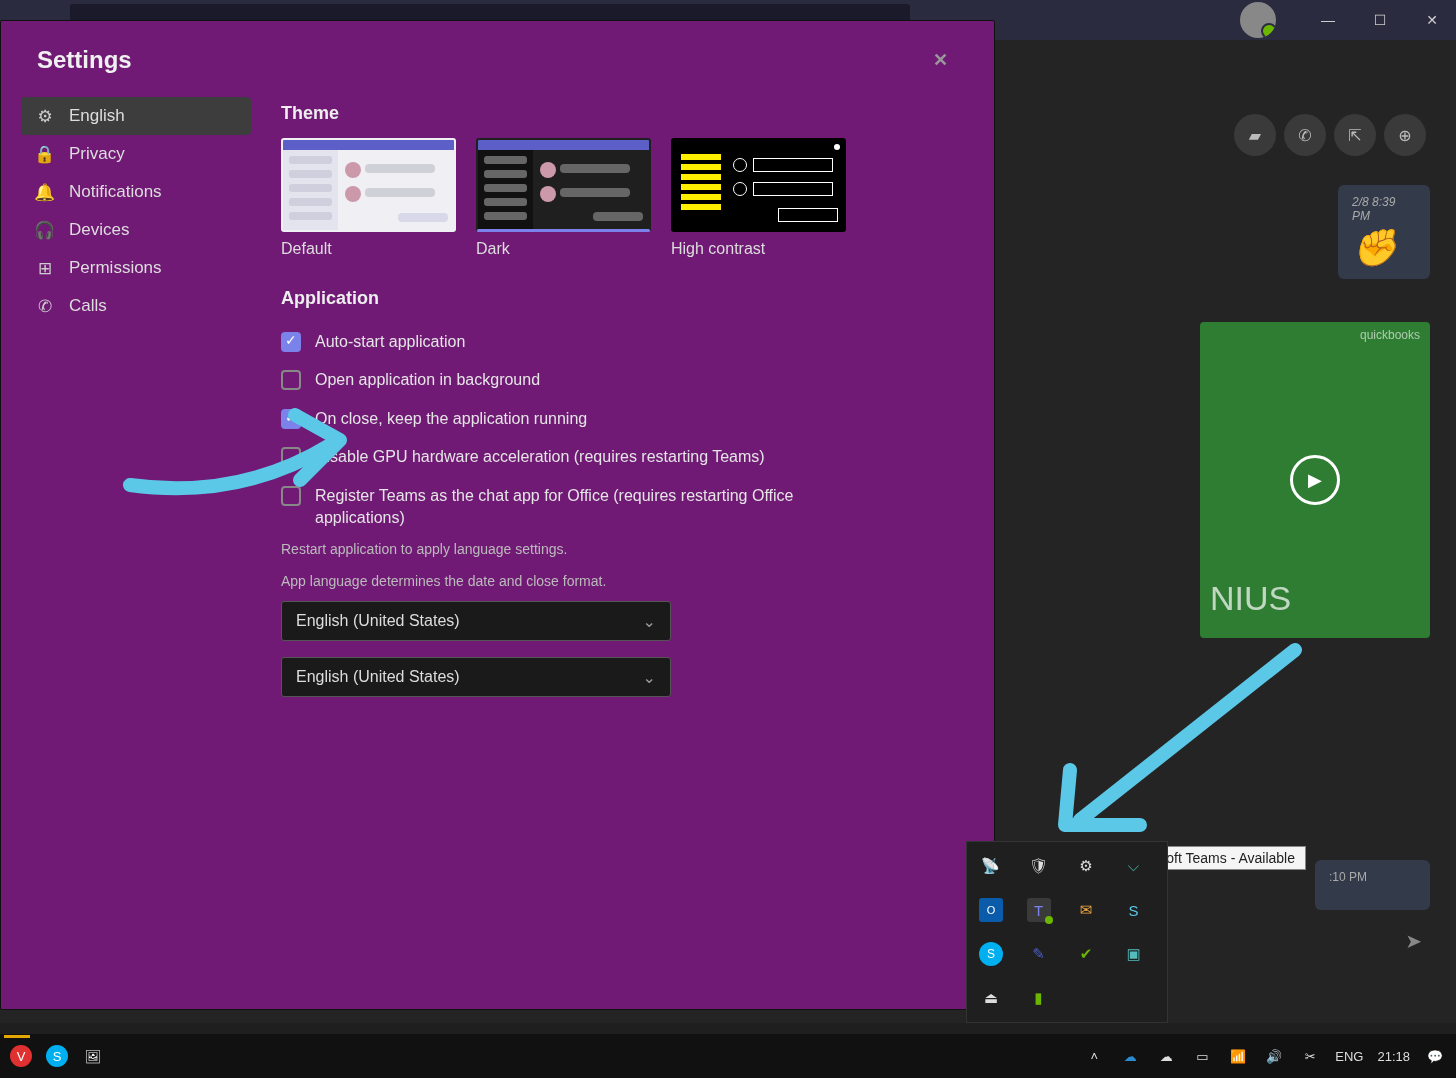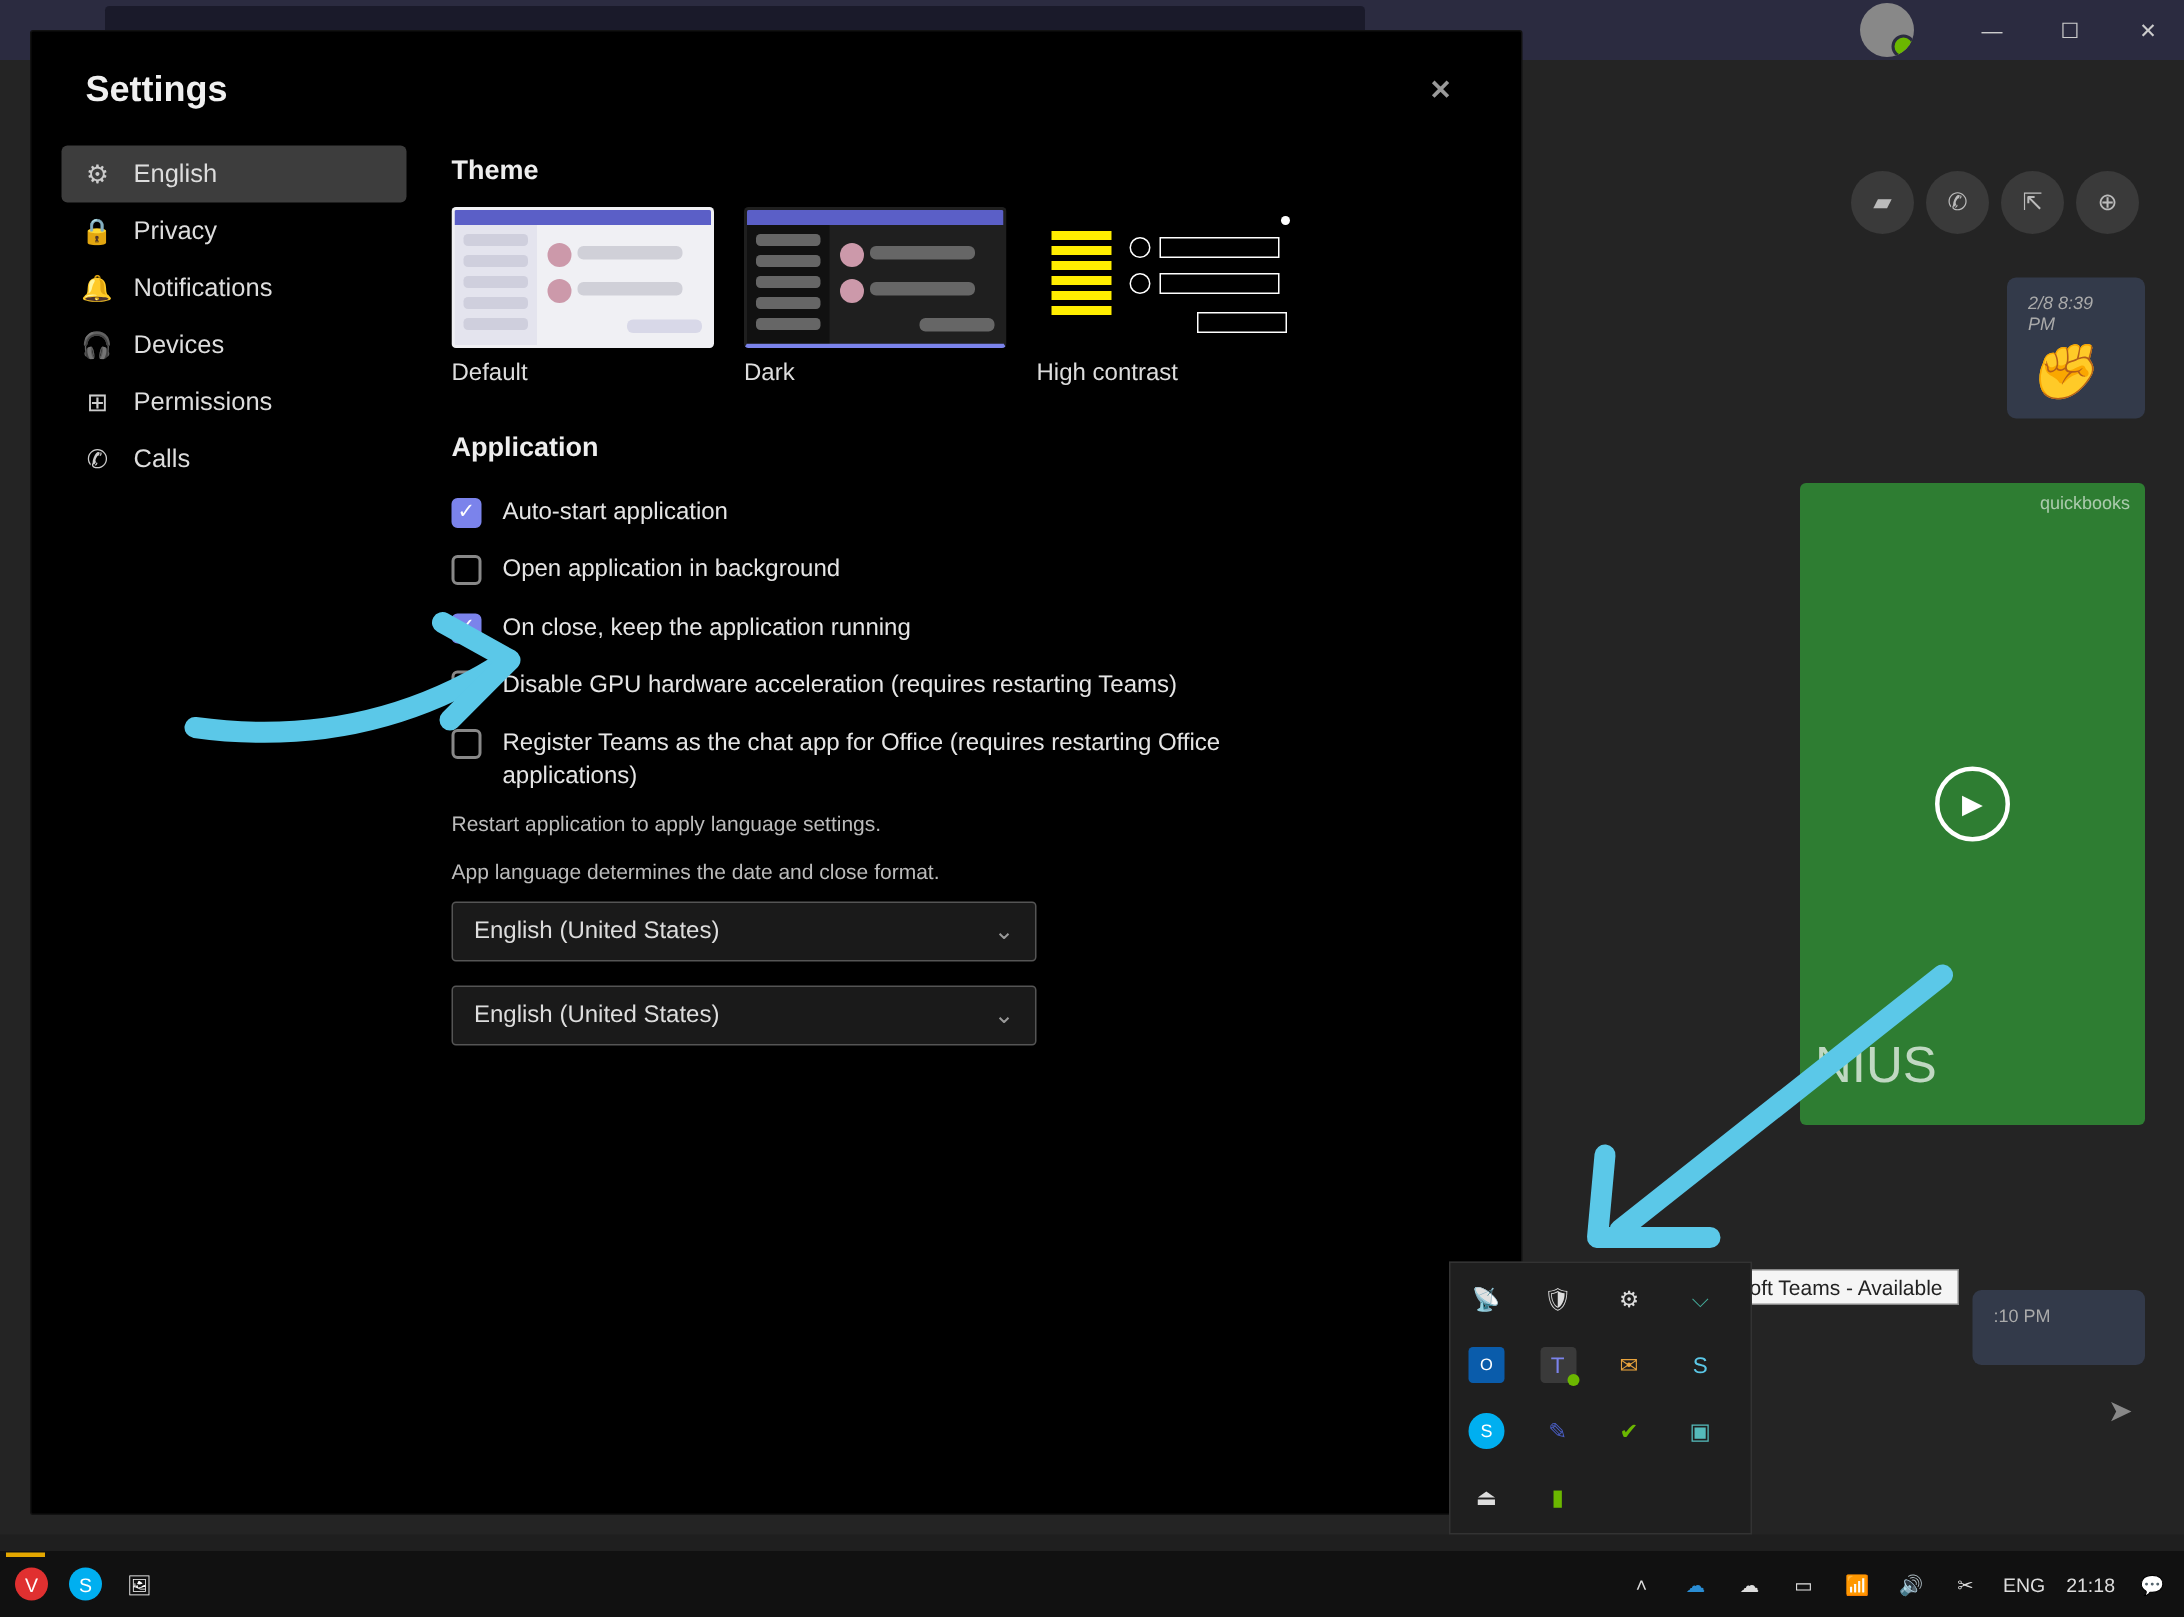--- a/index.html
+++ b/index.html
@@ -23,31 +23,31 @@
   .avatar-head { width:36px; height:36px; border-radius:50%; background:#888; position:relative; overflow:hidden;}
   .avatar-head::after{content:"";position:absolute;bottom:-1px;right:-1px;width:12px;height:12px;background:#6bb700;border-radius:50%;border:2px solid #2b2b40;}
   .titlebar .searchbar{ position:absolute; left:70px; top:4px; width:840px; height:32px; background:#1a1a2a; border-radius:3px;}
 
   
   .chat-bg {position:absolute; top:40px; left:0; right:0; bottom:55px; background:#242424;}
   .chat-actions {position:absolute; top:74px; right:30px; display:flex; gap:8px;}
   .circle-btn{width:42px;height:42px;border-radius:50%;background:#3a3a3a;display:flex;align-items:center;justify-content:center;color:#bbb;font-size:16px;}
   .msg-bubble {position:absolute; background:#333a4a; border-radius:6px; padding:10px 14px; font-size:14px;}
   .emoji-fist{font-size:36px;}
-  .video-thumb{position:absolute; top:282px; right:26px; width:230px; height:428px; background:#2e7d32; border-radius:4px; display:flex;align-items:center;justify-content:center;}
+  .video-thumb{position:absolute; top:282px; right:26px; width:230px; height:316px; background:#2e7d32; border-radius:4px; display:flex;align-items:center;justify-content:center;}
   .play-circle{width:50px;height:50px;border-radius:50%;border:3px solid #fff;display:flex;align-items:center;justify-content:center;color:#fff;font-size:18px;}
   .big-text{position:absolute;bottom:20px;left:10px;color:rgba(255,255,255,0.7);font-size:34px;font-weight:normal;}
   .qb-tag{position:absolute;top:6px;right:10px;color:rgba(255,255,255,0.6);font-size:12px;}
   .send-icon{position:absolute; right:34px; bottom:70px; color:#888; font-size:20px;}
 
   
   .settings {
     position:absolute; top:20px; left:0; width:995px; height:990px;
-    background:#000000; border:1px solid #111; border-radius:2px;
-    display:flex; flex-direction:column;margin-left:20px;
+    background:#701a75; border:1px solid #111; border-radius:2px;
+    display:flex; flex-direction:column;
   }
   .settings-header{padding:22px 36px 10px; font-size:24px; font-weight:600; color:#f0f0f0; display:flex;justify-content:space-between;align-items:center;}
   .close-x{color:#999;font-size:18px;padding:6px 10px;}
   .settings-body{display:flex; flex:1;}
   .sidebar{width:270px; padding:10px 20px;}
   .side-item{display:flex;align-items:center;gap:14px;padding:9px 14px;border-radius:4px;color:#ddd;font-size:17px;}
   .side-item.active{background:#3d3d3d;}
   .side-icon{width:20px;height:20px;display:flex;align-items:center;justify-content:center;color:#ccc;}
   .content{flex:1;padding:10px 30px 20px 10px;}
   .section-title{font-size:18px;font-weight:600;margin:6px 0 14px;color:#eee;}

